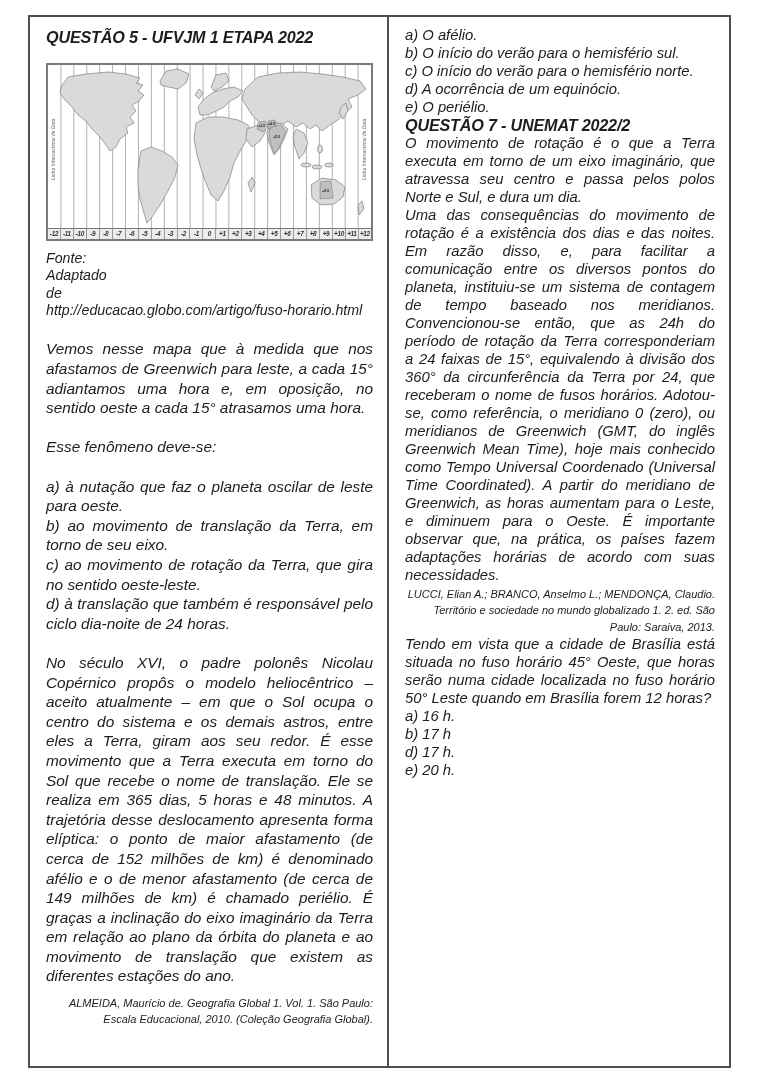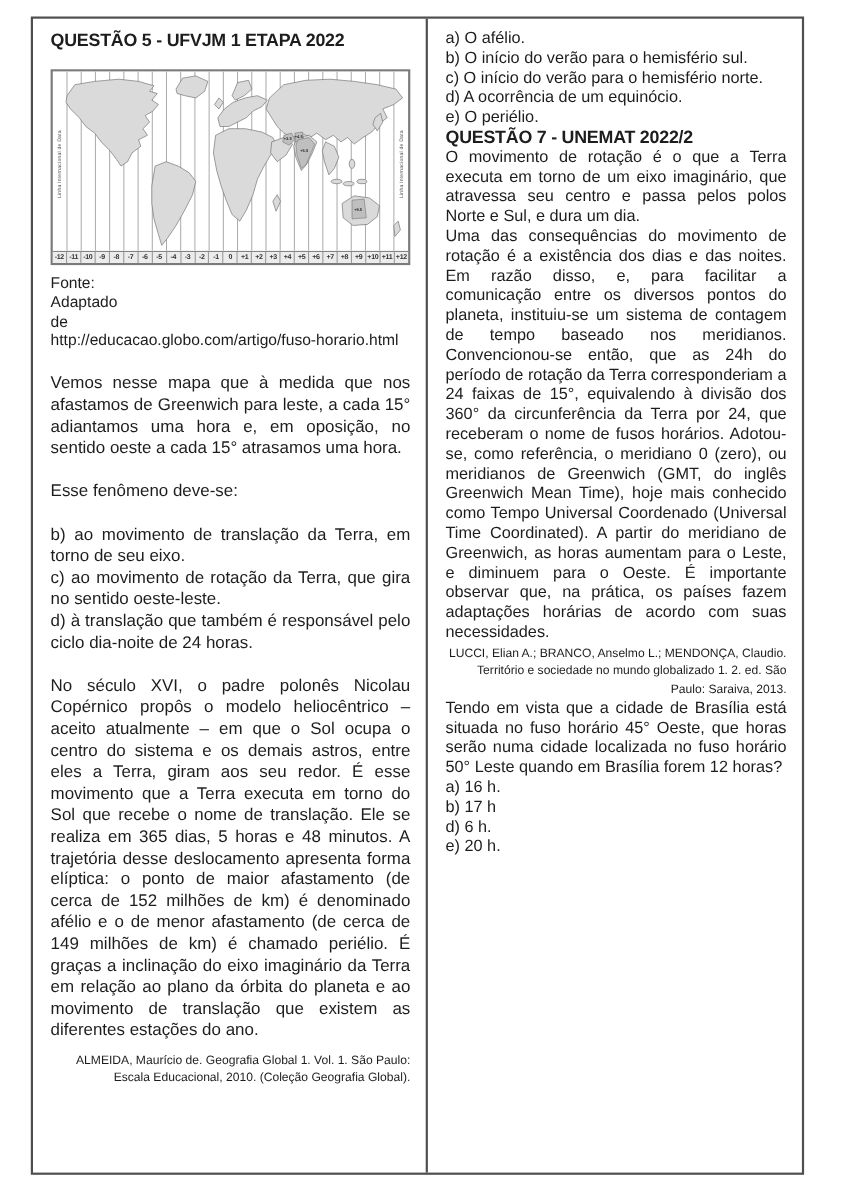--- a/index.html
+++ b/index.html
@@ -23,20 +23,21 @@
     width: 703px;
     height: 1053px;
     border: 2px solid #4f4f4f;
     box-sizing: border-box;
     display: flex;
     background: #ffffff;
   }
   .col {
     box-sizing: border-box;
     text-align: justify;
+    font-style: italic;
   }
   .col-left {
     width: 359px;
     border-right: 2px solid #4f4f4f;
     padding: 11px 14px 6px 16px;
     font-size: 15.4px;
     line-height: 19.6px;
   }
   .col-right {
     flex: 1;
@@ -216,20 +217,21 @@
           <span>de</span>
         </div>
         <div class="source-url">http://educacao.globo.com/artigo/fuso-horario.html</div>
       </div>
 
       <p class="para mt-line-l">Vemos nesse mapa que à medida que nos afastamos de Greenwich para leste, a cada 15° adiantamos uma hora e, em oposição, no sentido oeste a cada 15° atrasamos uma hora.</p>
       <p class="para mt-line-l">Esse fenômeno deve-se:</p>
 
       <div class="mt-line-l">
 
+      <div class="option">a) à nutação que faz o planeta oscilar de leste para oeste.</div>
           <div class="option">b) ao movimento de translação da Terra, em torno de seu eixo.</div>
           <div class="option">c) ao movimento de rotação da Terra, que gira no sentido oeste-leste.</div>
           <div class="option">d) à translação que também é responsável pelo ciclo dia-noite de 24 horas.</div>
         </div>
 
       <p class="para mt-line-l">No século XVI, o padre polonês Nicolau Copérnico propôs o modelo heliocêntrico – aceito atualmente – em que o Sol ocupa o centro do sistema e os demais astros, entre eles a Terra, giram aos seu redor. É esse movimento que a Terra executa em torno do Sol que recebe o nome de translação. Ele se realiza em 365 dias, 5 horas e 48 minutos. A trajetória desse deslocamento apresenta forma elíptica: o ponto de maior afastamento (de cerca de 152 milhões de km) é denominado afélio e o de menor afastamento (de cerca de 149 milhões de km) é chamado periélio. É graças a inclinação do eixo imaginário da Terra em relação ao plano da órbita do planeta e ao movimento de translação que existem as diferentes estações do ano.</p>
       <div class="citation">ALMEIDA, Maurício de. Geografia Global 1. Vol. 1. São Paulo: Escala Educacional, 2010. (Coleção Geografia Global).</div>
     </div>
 
     <div class="col col-right">
@@ -246,19 +248,19 @@
       <div class="q-heading mt-line-r">QUESTÃO 7 - UNEMAT 2022/2</div>
       <p class="para mt-line-r">O movimento de rotação é o que a Terra executa em torno de um eixo imaginário, que atravessa seu centro e passa pelos polos Norte e Sul, e dura um dia.</p>
       <p class="para mt-line-r">Uma das consequências do movimento de rotação é a existência dos dias e das noites. Em razão disso, e, para facilitar a comunicação entre os diversos pontos do planeta, instituiu-se um sistema de contagem de tempo baseado nos meridianos. Convencionou-se então, que as 24h do período de rotação da Terra corresponderiam a 24 faixas de 15°, equivalendo à divisão dos 360° da circunferência da Terra por 24, que receberam o nome de fusos horários. Adotou-se, como referência, o meridiano 0 (zero), ou meridianos de Greenwich (GMT, do inglês Greenwich Mean Time), hoje mais conhecido como Tempo Universal Coordenado (Universal Time Coordinated). A partir do meridiano de Greenwich, as horas aumentam para o Leste, e diminuem para o Oeste. É importante observar que, na prática, os países fazem adaptações horárias de acordo com suas necessidades.</p>
       <div class="citation citation-tight">LUCCI, Elian A.; BRANCO, Anselmo L.; MENDONÇA, Claudio. Território e sociedade no mundo globalizado 1. 2. ed. São Paulo: Saraiva, 2013.</div>
       <p class="para mt-line-r">Tendo em vista que a cidade de Brasília está situada no fuso horário 45° Oeste, que horas serão numa cidade localizada no fuso horário 50° Leste quando em Brasília forem 12 horas?</p>
 
       <div class="mt-line-r">
 
       <div class="option">a) 16 h.</div>
           <div class="option">b) 17 h</div>
-          <div class="option">d) 6 h.</div>
+          <div class="option">d) 17 h.</div>
           <div class="option">e) 20 h.</div>
         </div>
     </div>
 
   </div>
 </div>
 
 </body></html>

